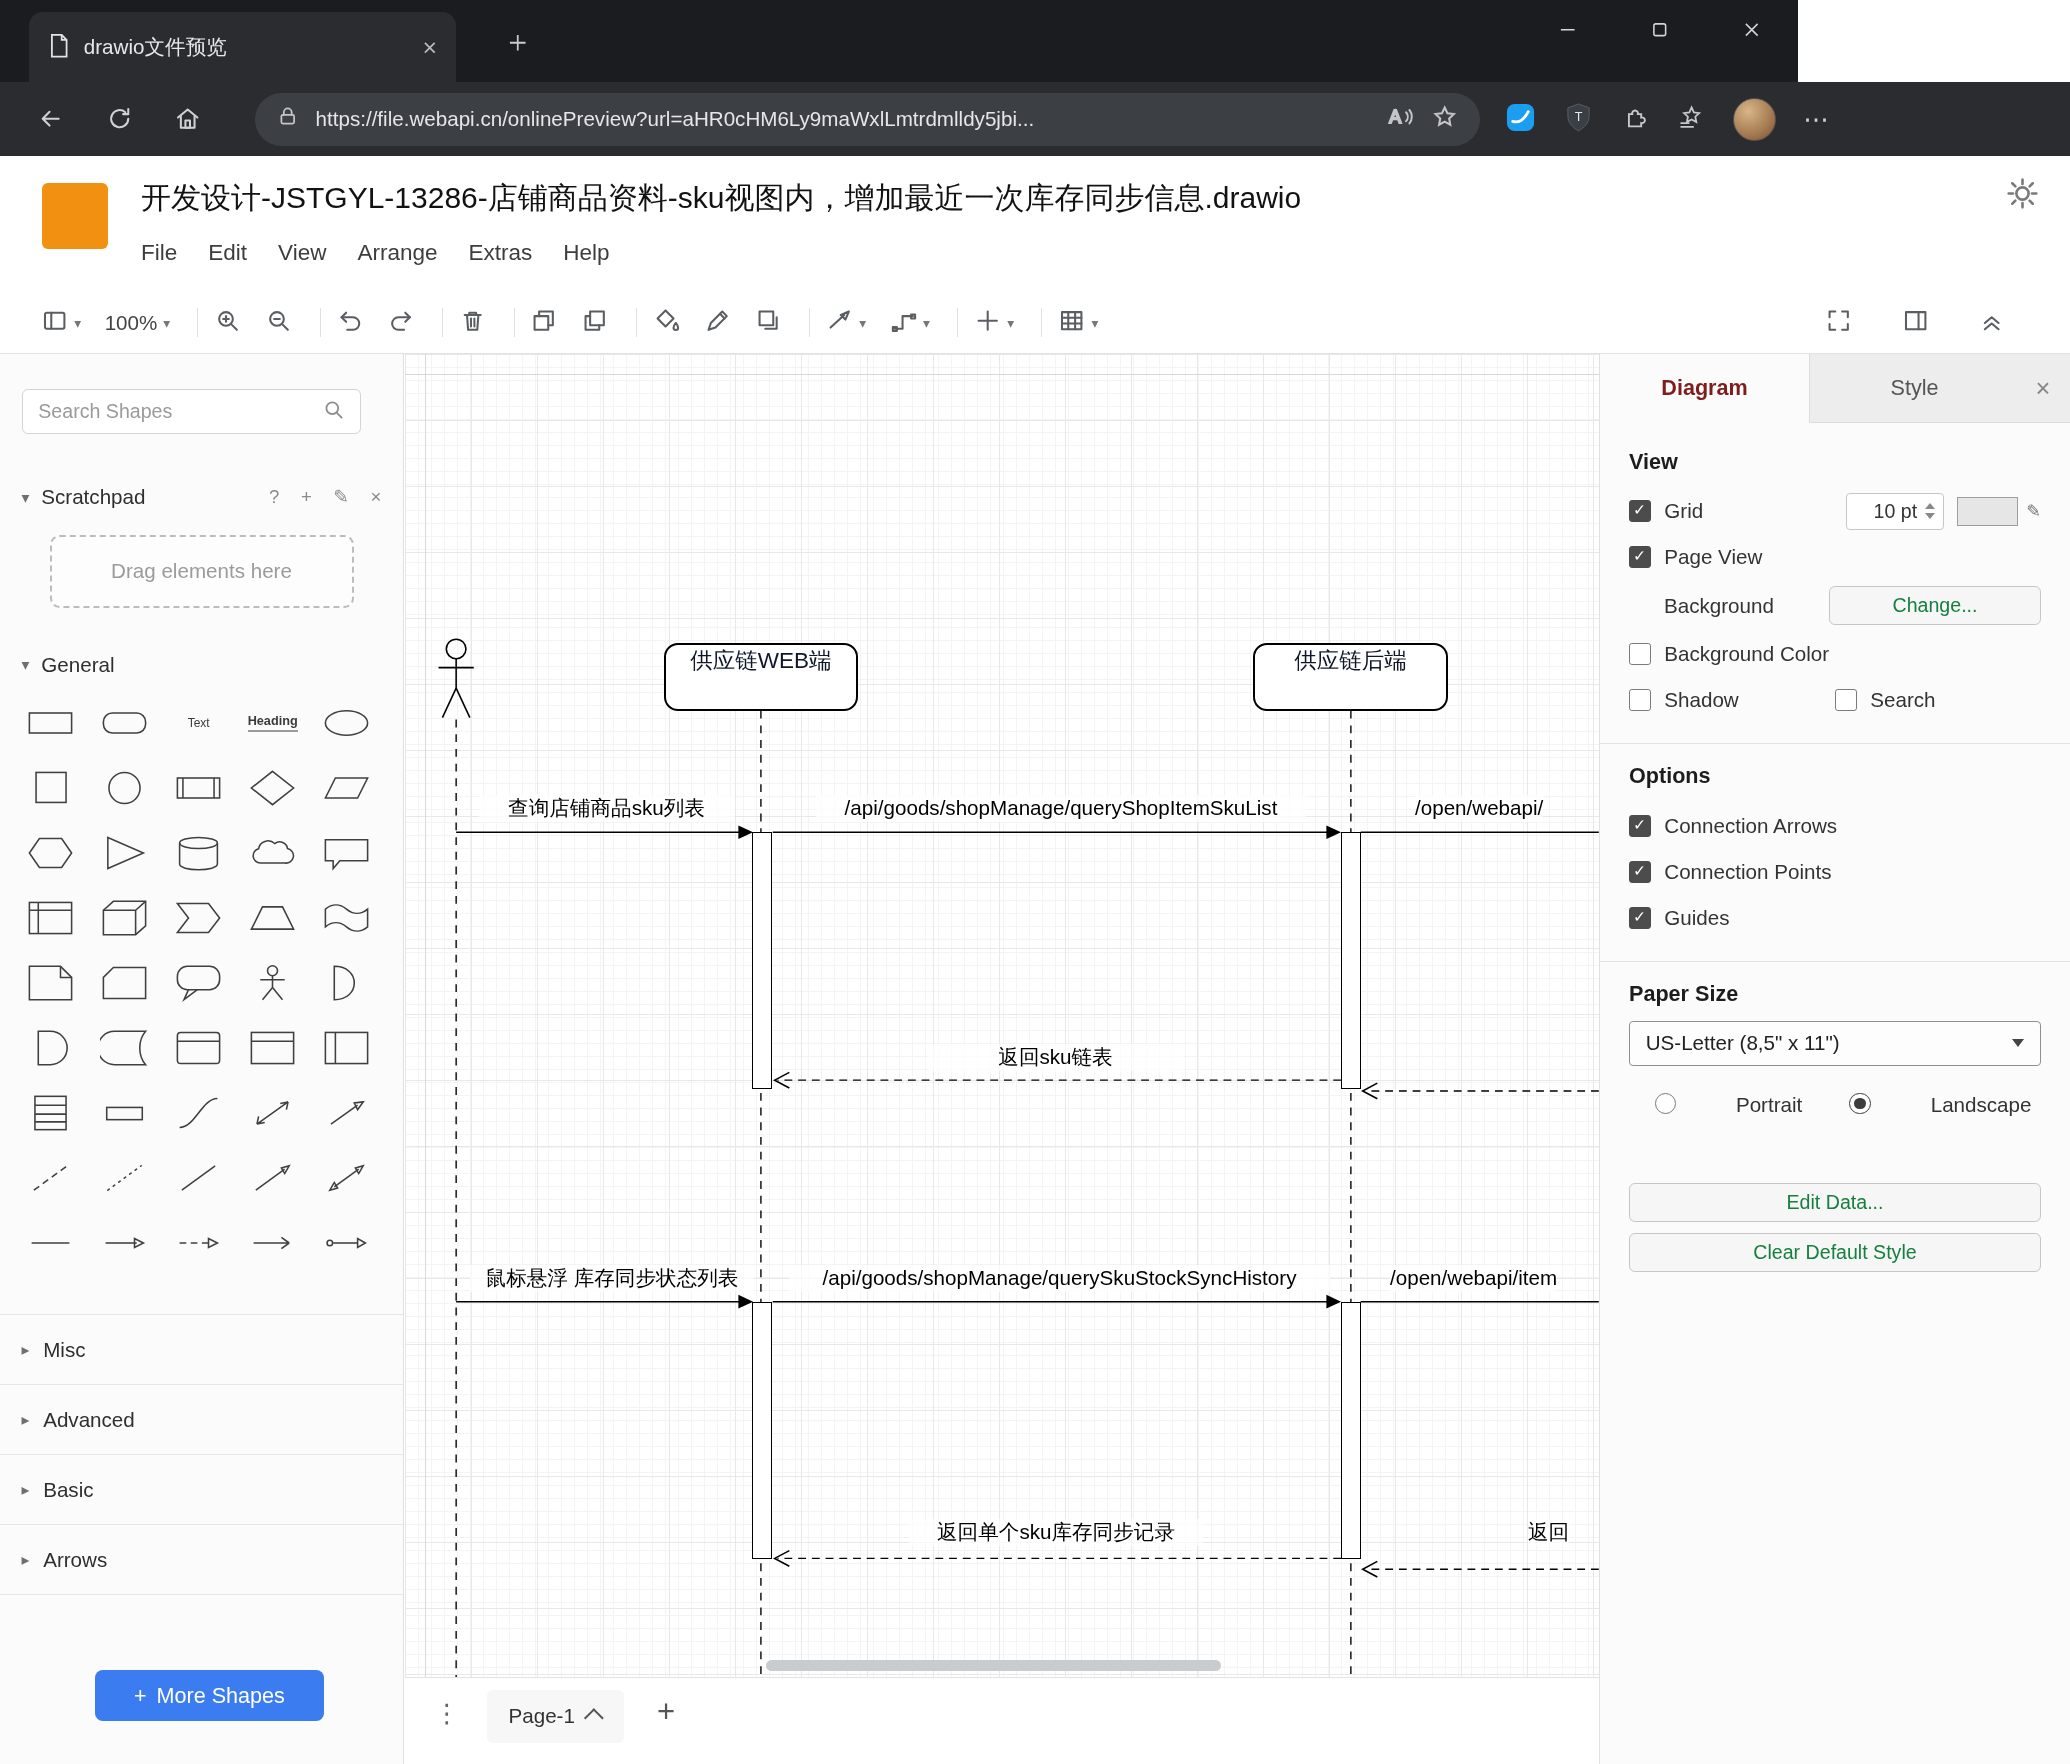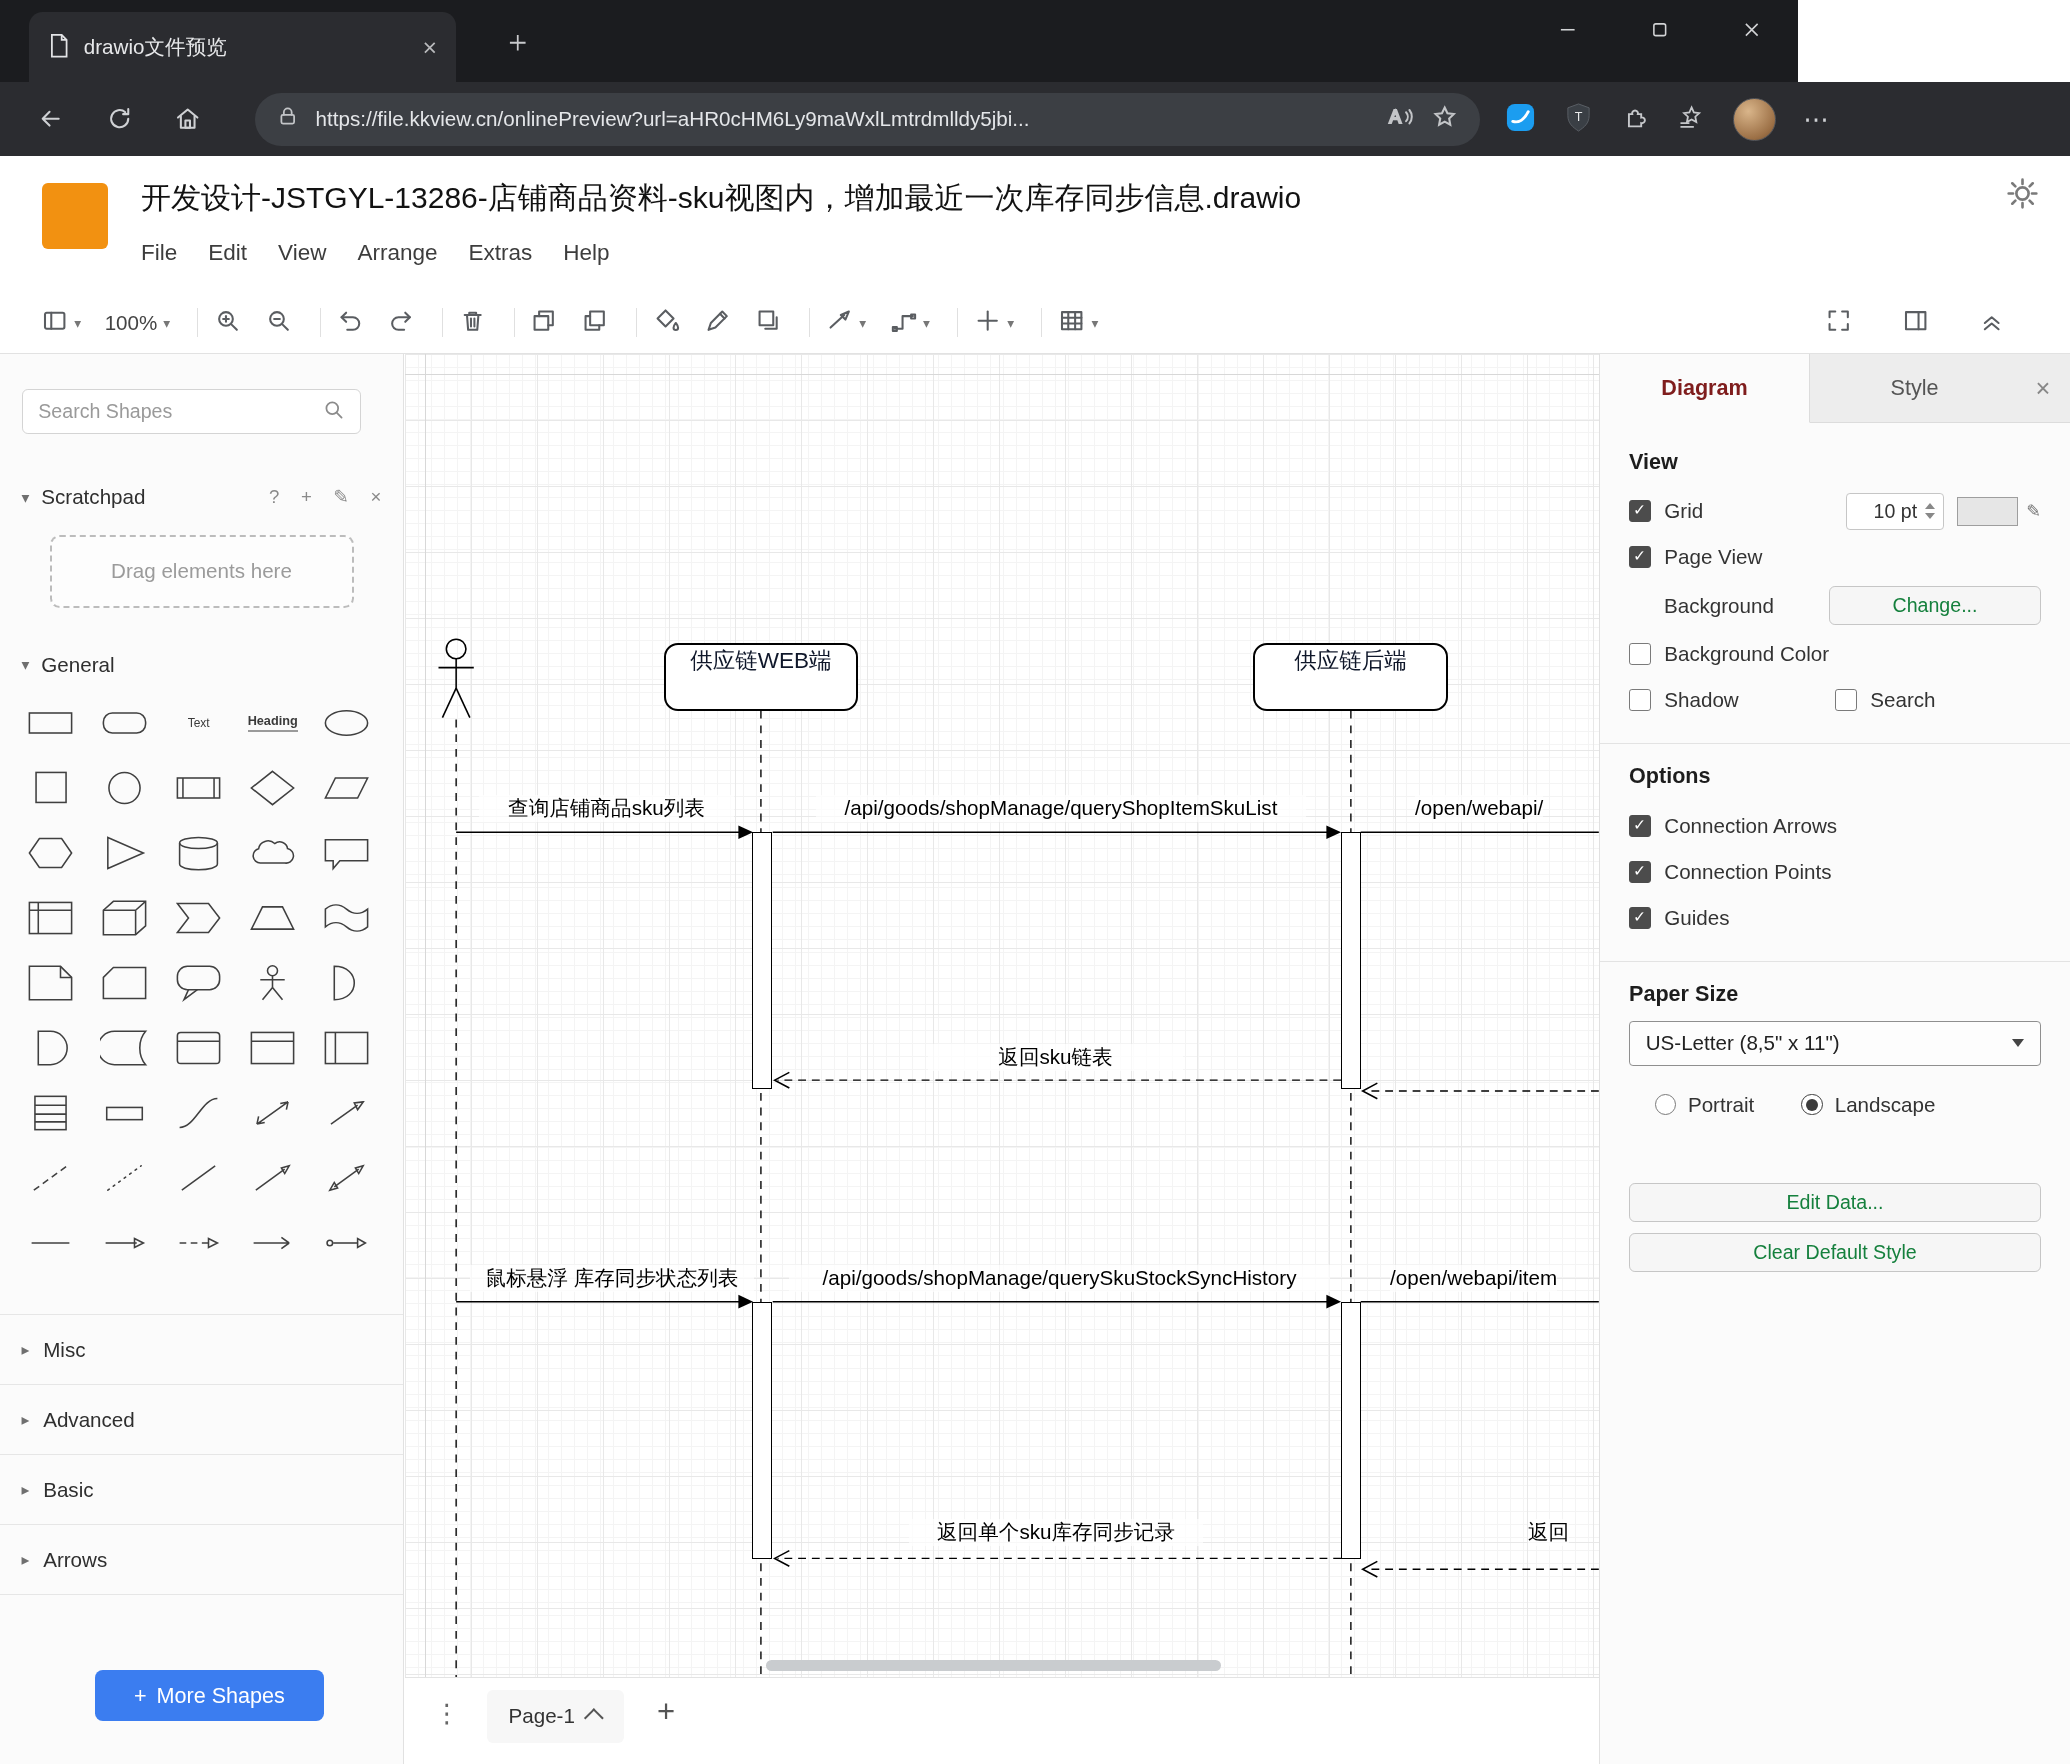--- a/index.html
+++ b/index.html
@@ -105,21 +105,21 @@
   .pencil{font-size:17.6px;color:#777;margin-left:7.8px;}
   .fp-btn{height:39px;border:1px solid #c6c6c6;border-radius:5.9px;background:#f6f6f6;display:flex;align-items:center;justify-content:center;font-size:19.6px;color:#15803d;box-sizing:border-box;}
   .change-btn{width:212px;margin-left:auto;}
   .pairw{display:flex;align-items:center;width:206px;}
   .fp-divider{height:1px;background:#e3e3e3;margin:19.6px -29px;}
   .fp-select{height:43px;border:1px solid #8f8f8f;border-radius:3.9px;background:#fdfdfd;display:flex;align-items:center;justify-content:space-between;padding:0 15.7px;font-size:20.6px;color:#222;margin-bottom:15.7px;}
   .sel-caret{width:0;height:0;border-left:6.9px solid transparent;border-right:6.9px solid transparent;border-top:8.8px solid #444;}
   .radio{width:21.6px;height:21.6px;border:1.6px solid #7a7a7a;border-radius:50%;margin-right:11.8px;box-sizing:border-box;position:relative;background:#fff;flex:none;}
   .radio.on{border-color:#3d3d3d;}
   .radio.on::after{content:"";position:absolute;left:3.9px;top:3.9px;right:3.9px;bottom:3.9px;background:#3d3d3d;border-radius:50%;}
-  .radio-pair{display:flex;align-items:center;}
+  .radio-pair{display:flex;align-items:flex-start;gap:48px;}
   .fp-bottom{margin-top:55px;}
   .fullbtn{width:100%;margin-bottom:11.8px;}
 </style>
 </head>
 <body>
 
 <div id="root">
 
   <div class="tabstrip">
     <div class="tab">
@@ -177,21 +177,21 @@
           <path d="M3.5,11 12,4l8.5,7"></path>
           <path d="M6,9.8V20h12V9.8"></path>
           <rect x="10" y="13.5" width="4" height="6.5"></rect>
         </svg>
       </span>
     <div class="urlpill">
       <span><svg width="23.5" height="23.5" viewBox="0 0 24 24">
             <rect x="5.5" y="10" width="13" height="9" rx="1.6"></rect>
             <path d="M8,10V7.5a4,4 0 0 1 8,0V10"></path>
           </svg></span>
-      <span class="url-text">https://file.kkview.cn/onlinePreview?url=aHR0cHM6Ly9maWxlLmtrdmlldy5jbi...</span>
+      <span class="url-text">https://file.webapi.cn/onlinePreview?url=aHR0cHM6Ly9maWxlLmtrdmlldy5jbi...</span>
       <span><svg width="29" height="27.4" viewBox="0 0 26 24">
             <text x="3" y="18" font-size="16" fill="#d6d7d9" stroke="none" font-family="Liberation Sans,sans-serif">A</text>
             <path d="M18,8a6,6 0 0 1 0,8M21,6a9.5,9.5 0 0 1 0,12"></path>
           </svg></span>
       <span><svg width="27.4" height="27.4" viewBox="0 0 24 24">
             <path d="M12,4l2.4,5 5.6,.7-4.1,3.9 1,5.4-4.9-2.7-4.9,2.7 1-5.4L4,9.7 9.6,9z"></path>
           </svg></span>
     </div>
     <div class="nav-right">
       <span><svg width="31" height="31" viewBox="0 0 32 32">

